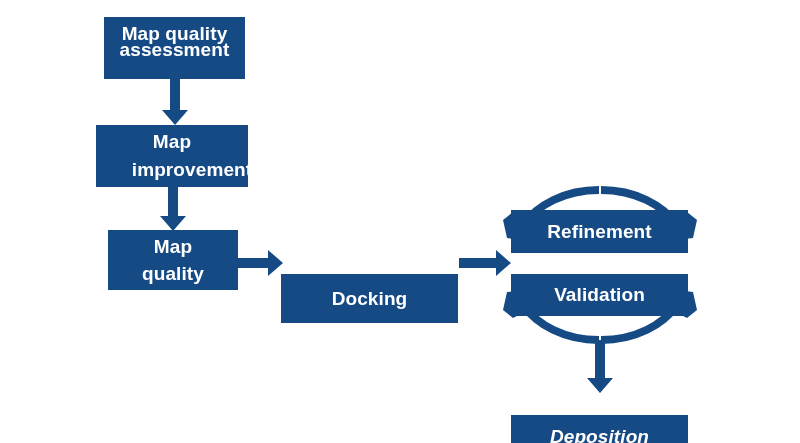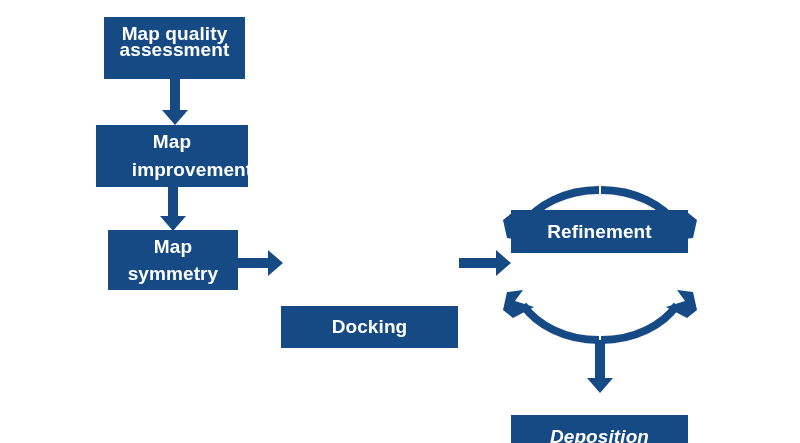--- a/index.html
+++ b/index.html
@@ -104,30 +104,30 @@
 
   <div class="arrow-v" style="left:158px; top:187px; width:30px; height:44px;">
     <div class="shaft" style="width:10px; height:29px;"></div>
     <div class="head"></div>
   </div>
 
   <div class="node" style="left: 108px; top: 230px; width: 130px; height: 60px; align-items: flex-start; padding-top: 6px;">
     <span>Map</span>
   </div>
   <div class="node" style="left:108px; top:230px; width:130px; height:60px; background:transparent; align-items:flex-end; padding-bottom:5px;">
-    <span>symmetry</span>
+    <span>quality</span>
   </div>
 
   <div class="arrow-h" style="left:238px; top:248px; width:45px; height:30px;">
     <div class="shaft" style="width:32px; height:10px;"></div>
     <div class="head"></div>
   </div>
 
 
-  <div class="node" style="left:281px; top:274px; width:177px; height:42px;margin-top:32px;">
+  <div class="node" style="left:281px; top:274px; width:177px; height:49px;">
     <span>Docking</span>
   </div>
 
   <div class="arrow-h" style="left:459px; top:248px; width:52px; height:30px;">
     <div class="shaft" style="width:39px; height:10px;"></div>
     <div class="head"></div>
   </div>
 
   <svg class="cycle-svg" width="230" height="175" viewBox="0 0 230 175" style="left:485px; top:178px;">
 
@@ -141,20 +141,23 @@
     <polygon points="28,140 18,132 22,114 38,112 30,123 49,129" fill="#154a85"></polygon>
 
     <path d="M 116 162 C 150 162 178 147 192 127" fill="none" stroke="#154a85" stroke-width="8" stroke-linecap="butt"></path>
     <polygon points="202,140 181,129 200,123 192,112 208,114 212,132" fill="#154a85"></polygon>
   </svg>
 
   <div class="node" style="left:511px; top:210px; width:177px; height:43px;">
     <span>Refinement</span>
   </div>
 
+  <div class="node" style="left:511px; top:274px; width:177px; height:42px;">
+    <span>Validation</span>
+  </div>
 
   <div class="arrow-v" style="left:585px; top:340px; width:30px; height:53px;">
     <div class="shaft" style="width:10px; height:38px;"></div>
     <div class="head"></div>
   </div>
 
   <div class="node" style="left:511px; top:415px; width:177px; height:43px;font-style:italic;">
     <span>Deposition</span>
   </div>
 

